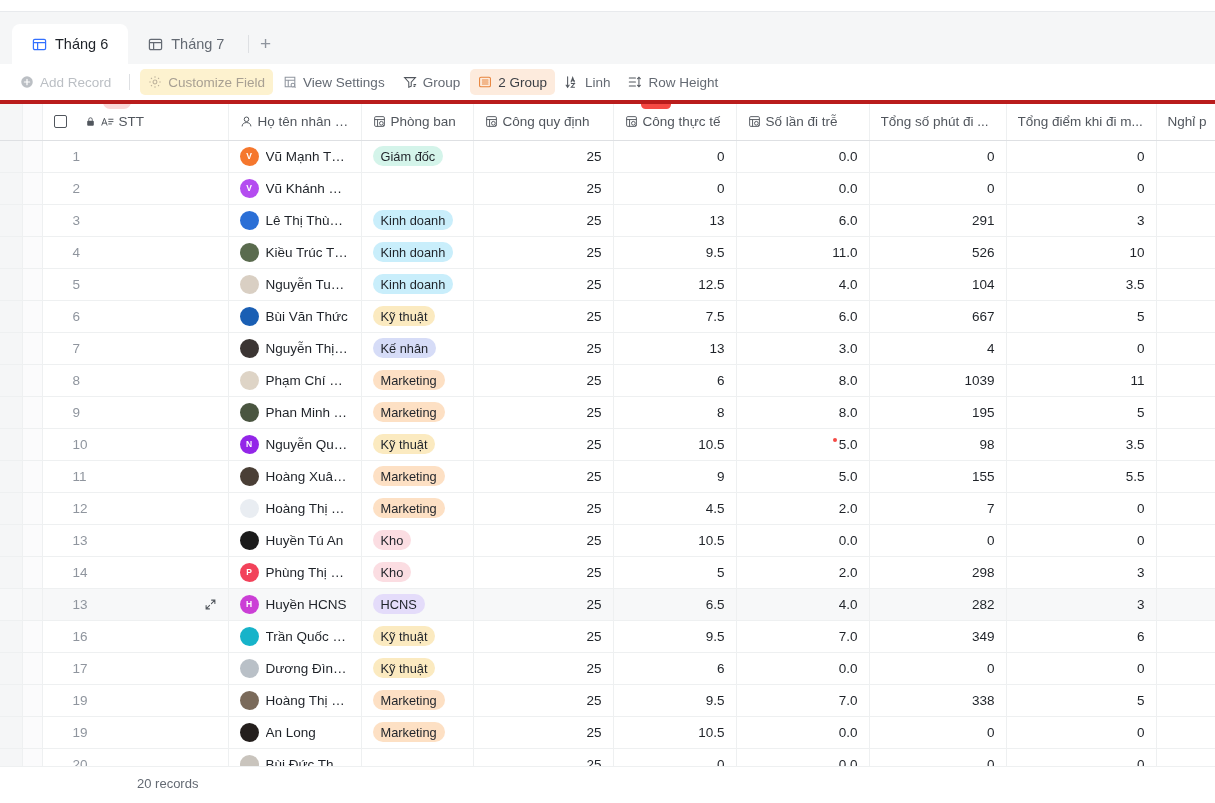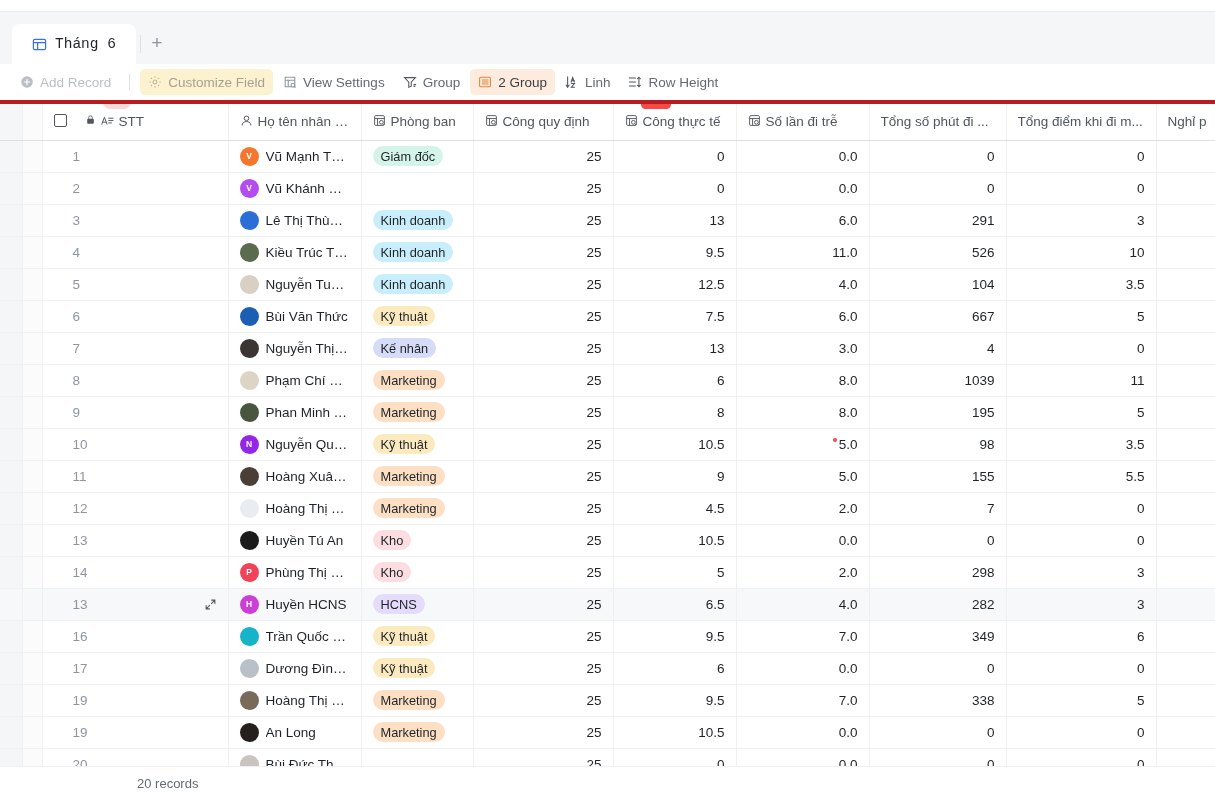--- a/index.html
+++ b/index.html
@@ -15,21 +15,20 @@
   .top-strip { height: 12px; background: #ffffff; border-bottom: 1px solid #e8eaed; }
 
   
   .tabbar {
     height: 52px;
     background: #f5f6f7;
     display: flex;
     align-items: flex-end;
     padding-left: 12px;
     position: relative;
-    font-family: Liberation Mono, monospace;
   }
   .tab {
     display: flex; align-items: center; gap: 8px;
     height: 40px;
     padding: 0 20px;
     font-size: 14.5px;
     color: #646a73;
     border-radius: 8px 8px 0 0;
     cursor: pointer;
     position: relative;
@@ -88,21 +87,21 @@
     white-space: nowrap;
   }
   table.gt thead th {
     height: 36px;
     color: #51565d;
     font-size: 13.5px;
     border-bottom: 1px solid #dee0e3;
     text-align: left;
     vertical-align: middle;
   }
-  .hcell { display: flex; gap: 5px; }
+  .hcell { display: flex; align-items: center; gap: 5px; }
   .hcell .hic { display:inline-flex; color:#8f959e; flex:0 0 auto; }
   .hlabel { overflow:hidden; text-overflow: ellipsis; white-space: nowrap; }
 
   .c-gut1 { width: 22px !important; padding:0 !important; background:#f5f6f7 !important; border-right:1px solid #eef0f1;}
   .c-gut2 { width: 20px !important; padding:0 !important; background:#fbfbfc !important;}
   .c-stt  { width: 186px; }
   .c-name { width: 133px; }
   .c-dept { width: 112px; }
   .c-n1   { width: 140px; }
   .c-n2   { width: 123px; }
@@ -152,20 +151,29 @@
 
 <div class="tabbar">
   <div class="tab active">
     <span class="ticon">
       <svg viewBox="0 0 16 16" width="15" height="15" fill="none" stroke="#3370ff" stroke-width="1.3">
         <rect x="1.5" y="2.5" width="13" height="11" rx="1.5"></rect>
         <path d="M1.5 6h13M6 6v7.5"></path>
       </svg>
     </span>
     <span>Tháng 6</span>
+  </div>
+  <div class="tab">
+    <span class="ticon">
+      <svg viewBox="0 0 16 16" width="15" height="15" fill="none" stroke="#646a73" stroke-width="1.3">
+        <rect x="1.5" y="2.5" width="13" height="11" rx="1.5"></rect>
+        <path d="M1.5 6h13M6 6v7.5"></path>
+      </svg>
+    </span>
+    <span>Tháng 7</span>
   </div>
   <div class="tab-sep"></div>
   <div class="tab-add">+</div>
 </div>
 
 <div class="toolbar">
   <div class="tbtn disabled">
     <span class="ic">
       <svg viewBox="0 0 16 16" width="14" height="14">
           <circle cx="8" cy="8" r="6.6" fill="#bbbfc4"></circle>

